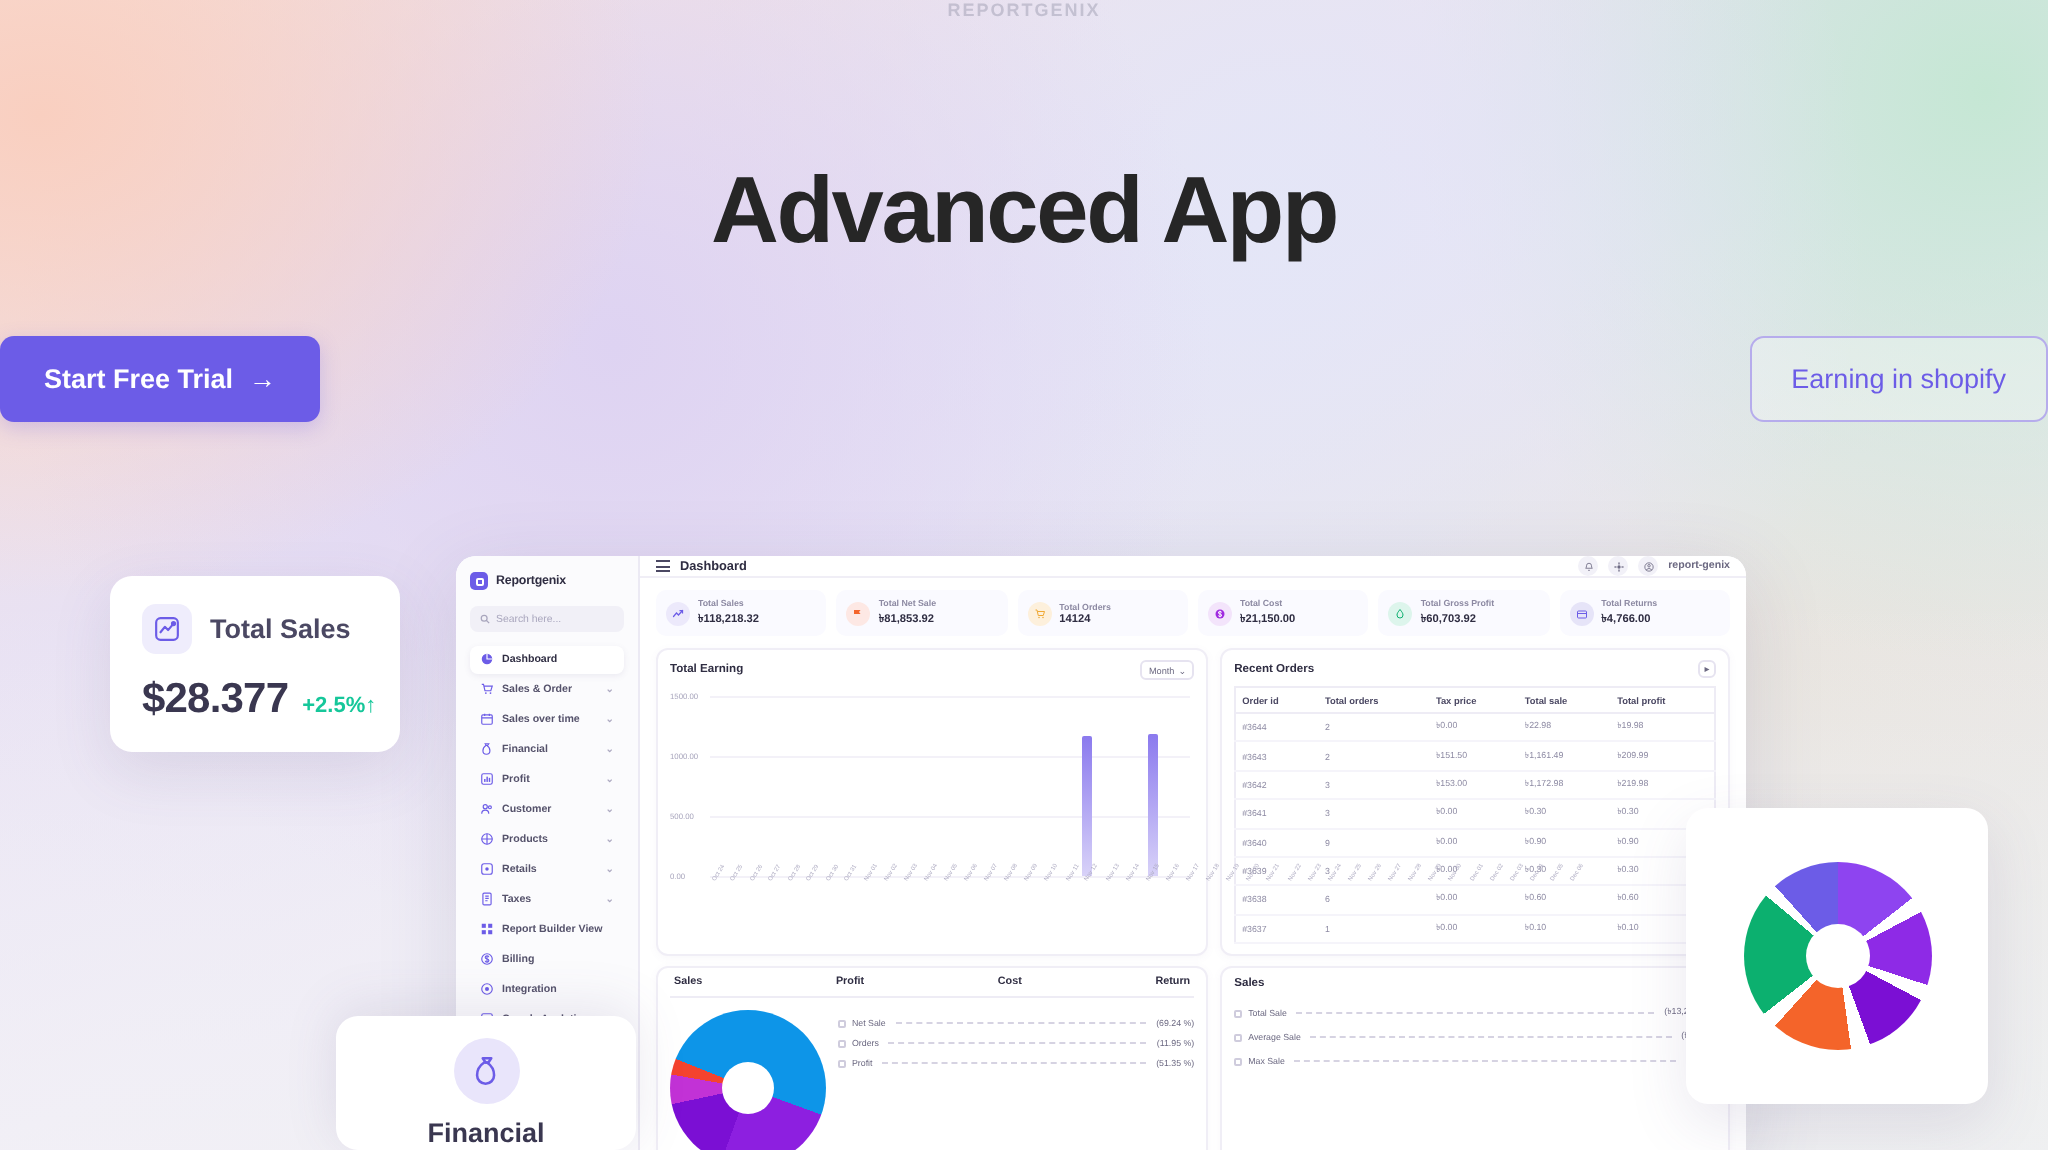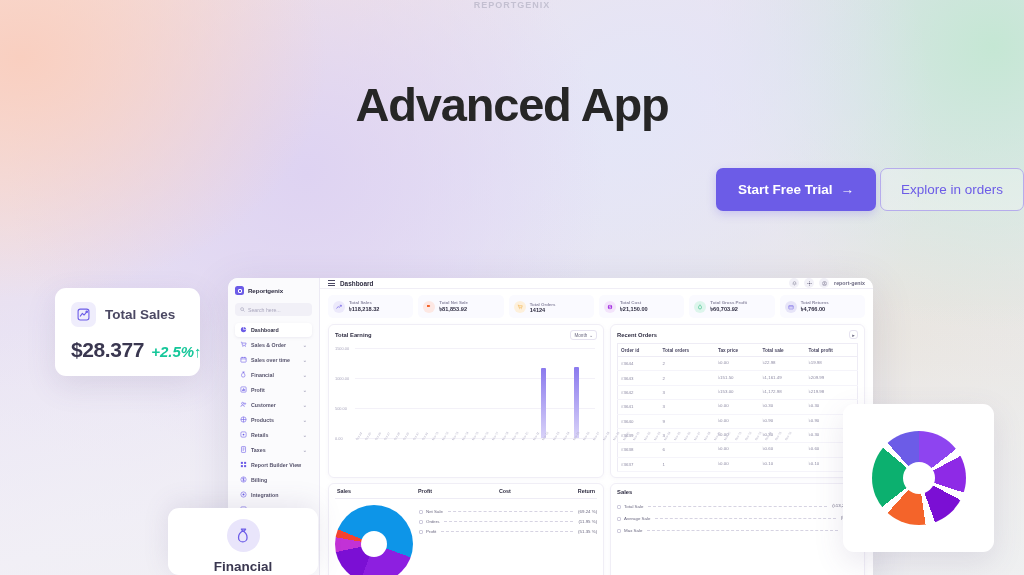--- a/index.html
+++ b/index.html
@@ -37,21 +37,21 @@
     text-align: center;
     font-size: 47px;
     line-height: 1.18;
     font-weight: 800;
     letter-spacing: -1.2px;
     color: #262626;
   }
 
   .cta-row {
     position: absolute; top: 168px; left: 0; right: 0;
-    display: flex; justify-content: flex-end; gap: 4px;
+    display: flex; justify-content: space-between; gap: 4px;
   }
   .btn-primary {
     background: #6c5ce7;
     color: #fff;
     border: none;
     border-radius: 7px;
     padding: 0 22px;
     height: 43px;
     font-size: 13.5px;
     font-weight: 600;
@@ -204,21 +204,21 @@
     position:absolute; left:55px; top:288px; width:145px;
     background:#fff; border-radius:11px; padding:14px 16px;
     box-shadow: 0 10px 30px rgba(90,80,130,0.13);
   }
   .fs-head { display:flex; align-items:center; gap:9px; }
   .fs-ic { width:25px;height:25px;border-radius:7px;background:#efedfc;display:flex;align-items:center;justify-content:center;}
   .fs-ic svg{width:13px;height:13px;}
   .fs-title { font-size:13.5px; color:#4b4863; font-weight:600;}
   .fs-row { display:flex; align-items:baseline; gap:7px; margin-top:11px;}
   .fs-val { font-size:21px; font-weight:700; color:#3a3750; letter-spacing:-0.4px;}
-  .fs-delta { font-size:15px; color:#16c79a; font-weight:700;font-style:italic;}
+  .fs-delta { font-size:11px; color:#16c79a; font-weight:700;}
 
   .float-fin {
     position:absolute; left:168px; top:508px; width:150px; height:67px;
     background:#fff; border-radius:11px;
     box-shadow: 0 -4px 26px rgba(90,80,130,0.13);
     display:flex; flex-direction:column; align-items:center; padding-top:11px;
   }
   .ff-ic { width:33px;height:33px;border-radius:50%;background:#e9e5fb;display:flex;align-items:center;justify-content:center;}
   .ff-ic svg { width:17px;height:17px;}
   .ff-title { font-size:13.5px; font-weight:700; color:#3a3750; margin-top:7px;}
@@ -257,21 +257,21 @@
   <br>
   <span>Advanced App</span>
 </h1>
 
 <div class="cta-row">
   <button class="btn-primary">
     <span>Start Free Trial</span>
     <span>→</span>
   </button>
   <button class="btn-secondary">
-    <span>Explore in orders</span>
+    <span>Earning in shopify</span>
   </button>
 </div>
 
 <div class="hero-fade"></div>
 
 <div class="dash">
 
   <div class="dash-side">
     <div class="brand">
       <span class="brand-mark">

